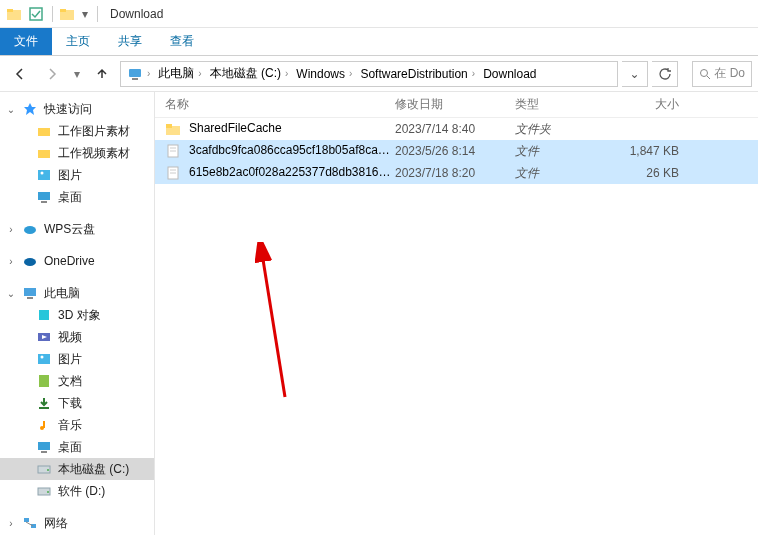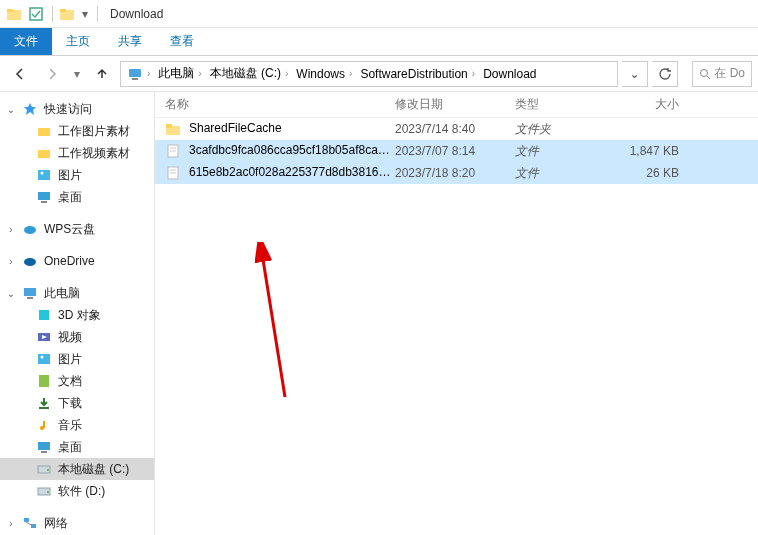--- a/index.html
+++ b/index.html
@@ -352,21 +352,21 @@
           <div class="cell-name">
             <span class="tree-icon">
               <svg width="16" height="16">
                 <rect x="3" y="2" width="10" height="12" fill="#fff" stroke="#bbb"></rect>
                 <line x1="5" y1="5" x2="11" y2="5" stroke="#ccc"></line>
                 <line x1="5" y1="8" x2="11" y2="8" stroke="#ccc"></line>
               </svg>
             </span>
             <span class="ellipsis">3cafdbc9fca086cca95cf18b05af8cace...</span>
           </div>
-          <div class="cell-date">2023/7/07 8:14</div>
+          <div class="cell-date">2023/5/26 8:14</div>
           <div class="cell-type">文件</div>
           <div class="cell-size">1,847 KB</div>
         </div>
         <div class="row selected">
           <div class="cell-name">
             <span class="tree-icon">
               <svg width="16" height="16">
                 <rect x="3" y="2" width="10" height="12" fill="#fff" stroke="#bbb"></rect>
                 <line x1="5" y1="5" x2="11" y2="5" stroke="#ccc"></line>
                 <line x1="5" y1="8" x2="11" y2="8" stroke="#ccc"></line>

